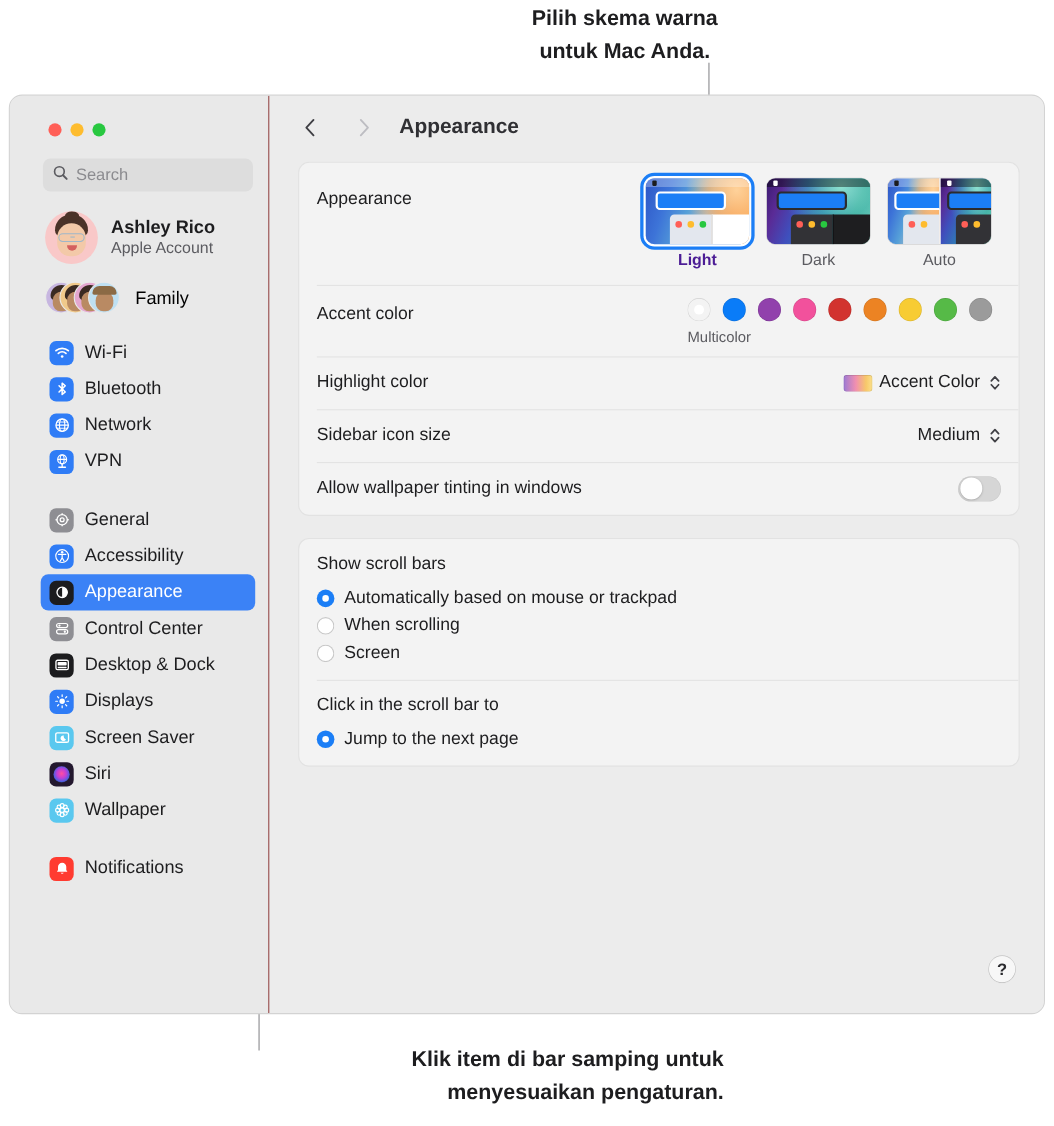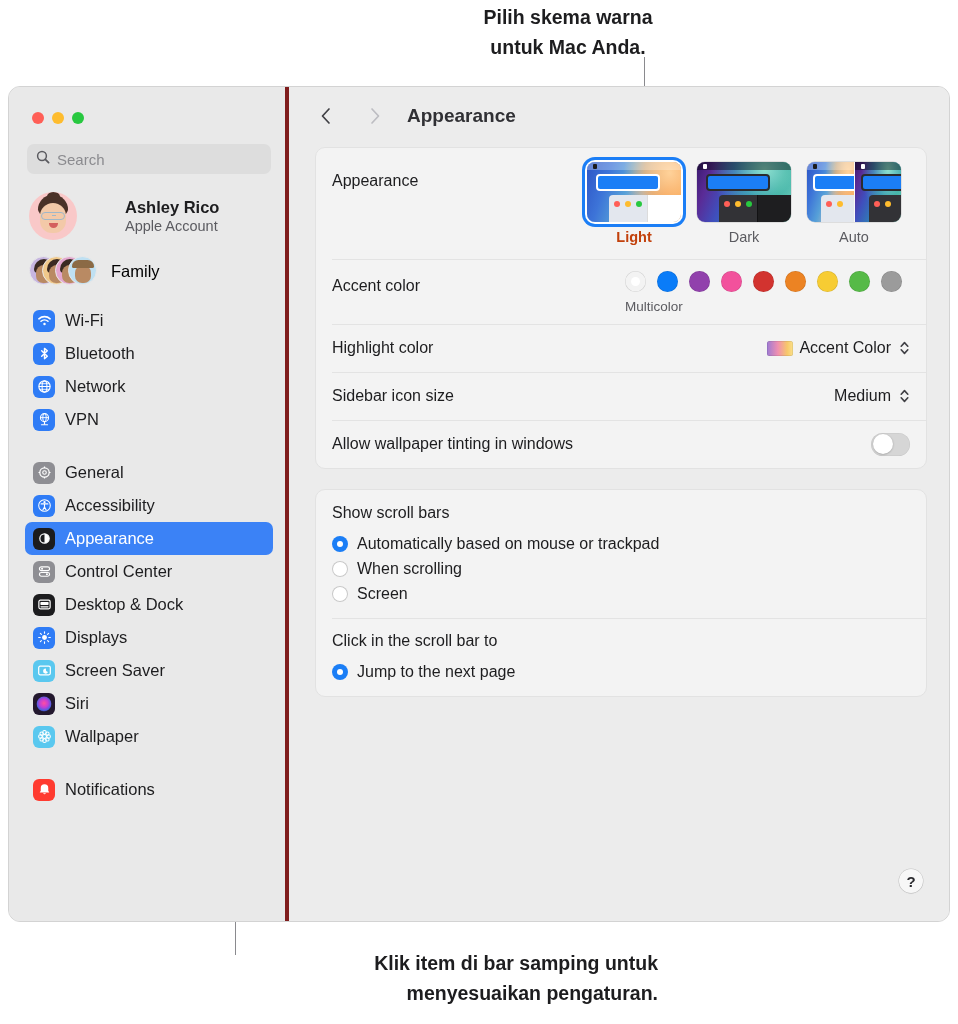--- a/index.html
+++ b/index.html
@@ -45,24 +45,24 @@
     width: 942px; height: 836px;
     background: #ececec;
     border: 1px solid #d3d3d3;
     border-radius: 12px;
     overflow: hidden;
     display: flex;
   }
 
   
   #sidebar {
-    width: 280px; height: 100%;
+    width: 236px; height: 100%;
     background: #e9e9e9;
-    border-right: 4px solid #7f1d1d;
-    padding: 0 0 0 4px;
+    border-right: 1px solid #7f1d1d;
+    padding: 0 0 0 16px;
     position: relative;
     flex: none;
   }
   #traffic {
     display: flex; gap: 8px;
     padding: 25px 0 0 19px;
   }
   .tl { width: 12px; height: 12px; border-radius: 50%; }
   .tl.red { background: #ff5f57; }
   .tl.yellow { background: #febc2e; }
@@ -94,21 +94,21 @@
     width: 48px; height: 48px; border-radius: 50%;
     background: #f9c8c8; flex: none;
     position: relative; overflow: hidden;
   }
   .memoji-hair { position:absolute; left:9px; top:3px; width:30px; height:20px; background:#4a3228; border-radius:15px 15px 6px 6px;}
   .memoji-face { position:absolute; left:11px; top:11px; width:26px; height:30px; background:#f3c9a8; border-radius:13px 13px 12px 12px;}
   .memoji-bun  { position:absolute; left:18px; top:0px; width:13px; height:9px; background:#4a3228; border-radius:50%;}
   .memoji-gl   { position:absolute; left:12px; top:20px; width:24px; height:8px; border:1.4px solid #9fb7c9; border-radius:4px; }
   .memoji-gl::after{content:"";position:absolute;left:10px;top:2px;width:4px;height:1.4px;background:#9fb7c9;}
   .memoji-mouth{ position:absolute; left:20px; top:31px; width:9px; height:5px; background:#d4605e; border-radius:0 0 5px 5px;}
-  .acct-text { display: flex; flex-direction: column; gap: 1px; margin-left: 36px; }
+  .acct-text { display: flex; flex-direction: column; gap: 1px; }
   .acct-name { font-size: 16.5px; font-weight: bold; color: #1d1d1f; }
   .acct-sub  { font-size: 14.5px; color: #5b5b60; }
 
   #family {
     display: flex; align-items: center; gap: 10px;
     margin: 8px 14px 0 16px;
     padding: 4px 0;
   }
   .fam-stack { position: relative; width: 72px; height: 30px; flex: none; }
   .fam-av {
@@ -201,21 +201,21 @@
   .thumb {
     width: 94px; height: 60px;
     border-radius: 8px;
     position: relative; overflow: hidden;
     box-shadow: 0 0 0 0.5px rgba(0,0,0,.18);
   }
   .theme.selected .thumb {
     box-shadow: 0 0 0 2px #ffffff, 0 0 0 5px #1b7ef6;
   }
   .theme-name { font-size: 14.5px; color: #5b5b60; }
-  .theme.selected .theme-name { color: #c2410c; font-weight: bold; }
+  .theme.selected .theme-name { color: #4c1d95; font-weight: bold; }
 
   .wp { position: absolute; inset: 0; }
   .wp-light {
     background:
       radial-gradient(ellipse 70% 120% at 88% 18%, #ffd29a 0%, rgba(255,180,100,.65) 38%, rgba(255,140,70,0) 70%),
       linear-gradient(108deg, #2d55c6 0%, #3d74d8 22%, #56a0d8 42%, #9fb6c9 58%, #e79a63 78%, #f6b56e 100%);
   }
   .wp-dark {
     background:
       radial-gradient(ellipse 80% 120% at 72% 12%, #8fe3cf 0%, rgba(80,190,180,.5) 40%, rgba(0,0,0,0) 72%),

